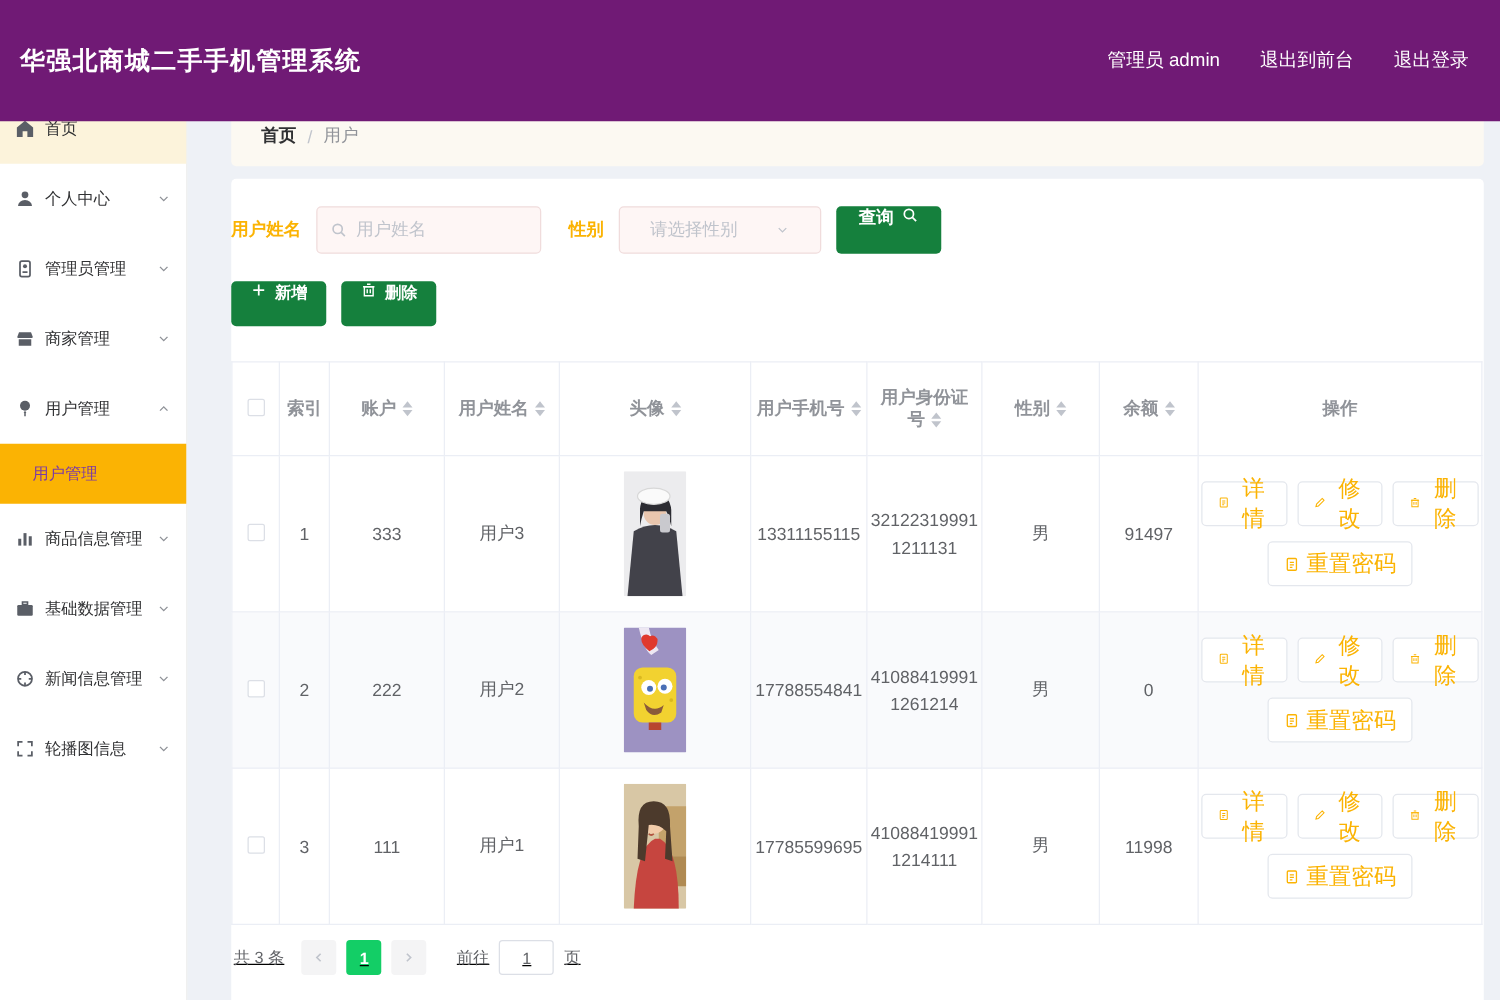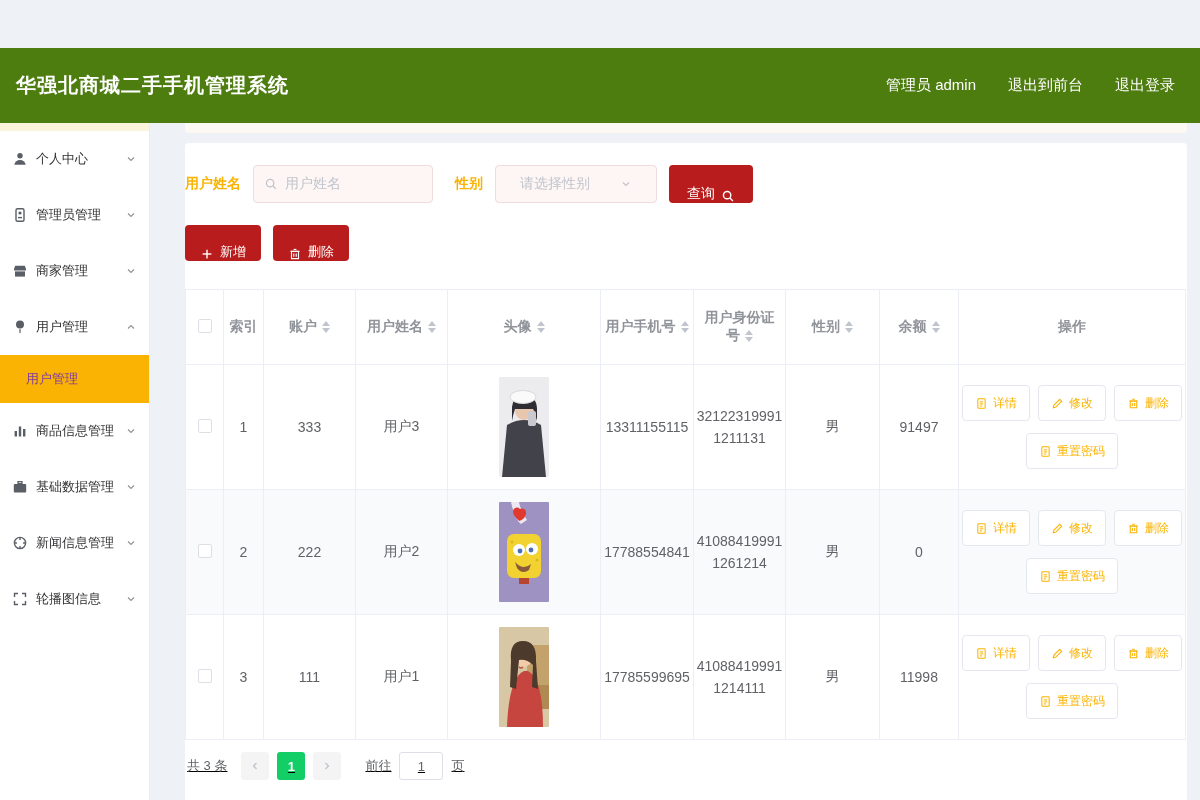--- a/index.html
+++ b/index.html
@@ -1,22 +1,22 @@
 <!DOCTYPE html>
 <html><head>
 <meta charset="utf-8">
 <style>
   * { margin:0; padding:0; box-sizing:border-box; }
   html,body { width:1200px; height:800px; overflow:hidden; }
   body { font-family:"Liberation Sans","DejaVu Sans",sans-serif; background:#EEF1F6; position:relative; }
   svg { display:block; }
 
   
-  .header { position:absolute; top:0; left:0; width:1200px; height:75px; background:#4d7c0f;
-            display:flex; align-items:center; justify-content:space-between; padding:0 25px 0 16px; z-index:5;margin-top:48px;}
+  .header { position:absolute; top:0; left:0; width:1200px; height:97px; background:#701a75;
+            display:flex; align-items:center; justify-content:space-between; padding:0 25px 0 16px; z-index:5;}
   .header-title { color:#fff; font-size:20px; font-weight:bold; letter-spacing:1px; }
   .header-right { display:flex; align-items:center; gap:32px; }
   .header-link { color:#fff; font-size:15px; cursor:pointer; }
 
   
   .sidebar { position:absolute; top:75px; left:0; width:150px; height:725px; background:#fff;
              border-right:1px solid #ECECEC; }
   .menu-item { height:56px; display:flex; align-items:center; padding:0 12px; cursor:pointer; color:#303133; }
   .menu-item .mi-icon { width:16px; height:16px; color:#5A5E66; margin-right:8px; flex:none; }
   .menu-item .mi-label { font-size:13px; flex:1; white-space:nowrap; }
@@ -42,23 +42,23 @@
   .filter-label { font-size:14px; color:#FBB303; font-weight:bold; margin-right:12px; white-space:nowrap; }
   .text-input { width:180px; height:38px; background:#FEF6F5; border:1px solid #F0DCDC; border-radius:4px;
                 display:flex; align-items:center; padding:0 10px; cursor:text; }
   .text-input .ti-icon { width:14px; height:14px; color:#C0C4CC; margin-right:7px; flex:none; }
   .text-input .ti-placeholder { font-size:14px; color:#C0C4CC; white-space:nowrap; }
   .gender-label { margin-left:22px; }
   .select-input { width:162px; height:38px; background:#FEF6F5; border:1px solid #F0DCDC; border-radius:4px;
                   display:flex; align-items:center; justify-content:space-between; padding:0 24px; cursor:pointer; }
   .select-input .si-placeholder { font-size:14px; color:#C0C4CC; white-space:nowrap; }
   .select-input .si-chevron { width:12px; height:12px; color:#C0C4CC; flex:none; }
-  .btn-primary { height:38px; background:#b91c1c; color:#fff; border:none; border-radius:4px; font-size:14px;
-                 display:inline-flex; align-items:flex-end; justify-content:center; gap:6px; padding:0 18px;
-                 cursor:pointer; font-family:inherit; }
+  .btn-primary { height:38px; background:#15803d; color:#fff; border:none; border-radius:4px; font-size:14px;
+                 display:inline-flex; align-items:flex-start; justify-content:center; gap:6px; padding:0 18px;
+                 cursor:pointer; font-family:inherit;font-weight:bold; }
   .search-btn { margin-left:12px; }
   .btn-primary .b-icon { width:14px; height:14px; color:#fff; }
 
   
   .toolbar-row { display:flex; align-items:center; gap:12px; margin-bottom:28px; }
   .toolbar-row .btn-primary { height:36px; font-size:13px; padding:0 15px; }
 
   
   table.data-table { width:1000px; border-collapse:collapse; table-layout:fixed;margin-top:27px; }
   .data-table th, .data-table td { border:1px solid #EBEEF5; text-align:center; vertical-align:middle; }
@@ -72,21 +72,21 @@
                 border-top:5px solid #C0C4CC; cursor:pointer; }
   .checkbox { display:inline-block; width:14px; height:14px; background:#fff; border:1px solid #DCDFE6;
               border-radius:2px; cursor:pointer; }
   .id-cell { word-break:break-all; line-height:1.6; }
   .avatar { width:50px; height:100px; margin:0 auto; display:block; border-radius:1px; }
 
   
   .actions { display:flex; flex-direction:column; align-items:center; gap:12px; }
   .actions-row1 { display:flex; gap:8px; justify-content:center; }
   .btn-plain { height:36px; background:#fff; border:1px solid #E4E7ED; border-radius:4px; color:#FBB303;
-               font-size:12px; display:inline-flex; align-items:center; gap:5px; padding:0 12px; cursor:pointer;
+               font-size:18px; display:inline-flex; align-items:center; gap:5px; padding:0 12px; cursor:pointer;
                font-family:inherit; }
   .btn-plain .b-icon { width:13px; height:13px; color:#FBB303; }
 
   
   .pagination { display:flex; align-items:center; margin-top:12px; padding-left:2px;text-decoration:underline; }
   .pg-total { font-size:13px; color:#606266; margin-right:14px; }
   .pg-btn { width:28px; height:28px; background:#F4F4F5; border-radius:3px; display:flex; align-items:center;
             justify-content:center; color:#C0C4CC; cursor:pointer; margin-right:8px; }
   .pg-btn svg { width:12px; height:12px; }
   .pg-page { width:28px; height:28px; background:#13CE66; border-radius:3px; color:#fff; font-size:13px;

